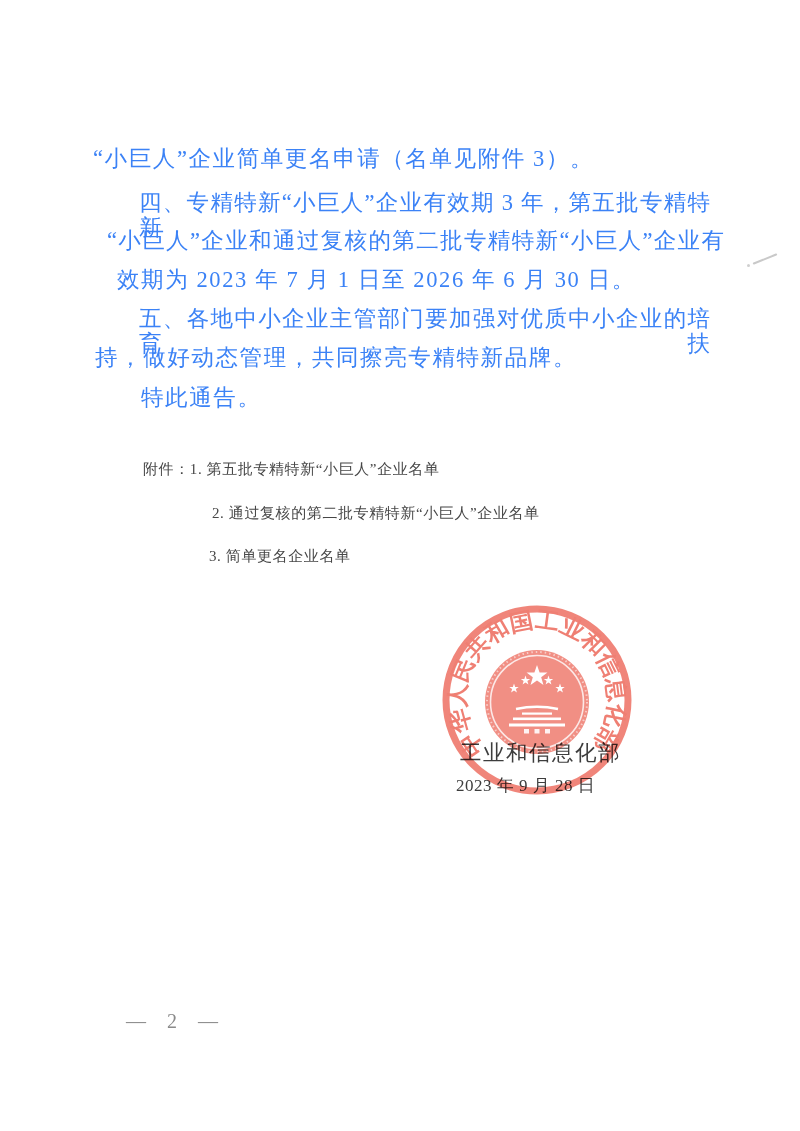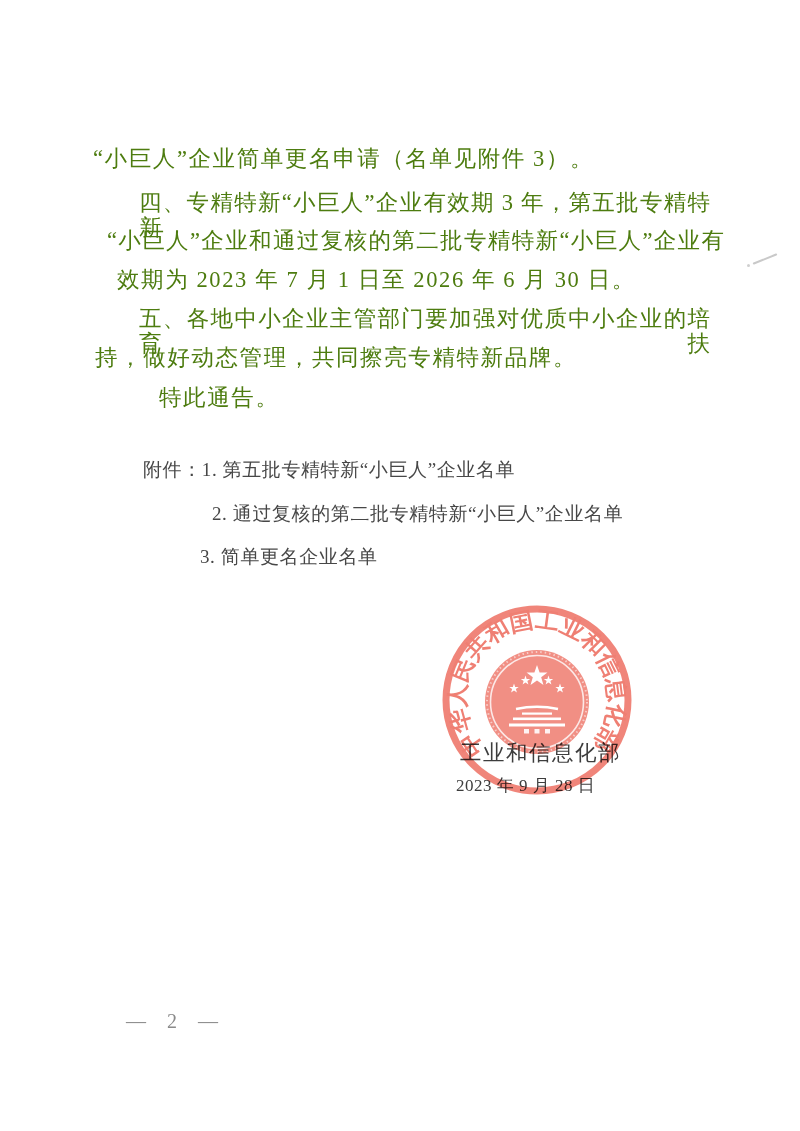--- a/index.html
+++ b/index.html
@@ -12,38 +12,38 @@
     width: 800px;
     height: 1131px;
     background: #ffffff;
     overflow: hidden;
     font-family: "Liberation Serif", "DejaVu Serif", serif;
   }
   .line {
     position: absolute;
     font-size: 22.5px;
     line-height: 25px;
-    color: #4d7c0f;
+    color: #3b82f6;
     letter-spacing: 1.6px;
     white-space: nowrap;
   }
   .just {
     white-space: normal;
     width: 618px;
     text-align: justify;
     text-align-last: justify;
     letter-spacing: 1px;
   }
   .indent2 {
     padding-left: 46px;
     box-sizing: border-box;
   }
   .attach-row {
     position: absolute;
-    font-size: 19px;
+    font-size: 15px;
     line-height: 25px;
     color: #474747;
     letter-spacing: 0.6px;
     white-space: nowrap;
   }
   .seal {
     position: absolute;
     left: 437px;
     top: 600px;
     width: 200px;
@@ -111,29 +111,29 @@
   <div class="line just indent2" style="left:93px; top:190px;">四、专精特新“小巨人”企业有效期 3 年，第五批专精特新</div>
 
   <div class="line just" style="left:107px; top:228px;">“小巨人”企业和通过复核的第二批专精特新“小巨人”企业有</div>
 
   <div class="line" style="left:95px; top:267px;margin-left:22px;">效期为 2023 年 7 月 1 日至 2026 年 6 月 30 日。</div>
 
   <div class="line" style="left:95px; top:345px;">持，做好动态管理，共同擦亮专精特新品牌。</div>
 
   <div class="line just indent2" style="left:93px; top:306px;">五、各地中小企业主管部门要加强对优质中小企业的培育扶</div>
 
-  <div class="line" style="left:159px; top:385px;">特此通告。</div>
+  <div class="line" style="left:141px; top:385px;">特此通告。</div>
 
   <div class="attach-row" style="left:143px; top:457px;">
     <span>附件：</span><span>1. 第五批专精特新“小巨人”企业名单</span>
   </div>
 
   <div class="attach-row" style="left:212px; top:501px;">2. 通过复核的第二批专精特新“小巨人”企业名单</div>
 
-  <div class="attach-row" style="left:200px; top:544px;">3. 简单更名企业名单</div>
+  <div class="attach-row" style="left:209px; top:544px;">3. 简单更名企业名单</div>
 
   <div class="sig sig-agency">工业和信息化部</div>
 
   <div class="sig sig-date">2023 年 9 月 28 日</div>
 
   <svg class="seal" viewBox="0 0 200 200" xmlns="http://www.w3.org/2000/svg">
     <defs>
       <polygon id="star" points="0,-11 2.59,-3.56 10.46,-3.4 4.18,1.36 6.47,8.9 0,4.4 -6.47,8.9 -4.18,1.36 -10.46,-3.4 -2.59,-3.56"></polygon>
       <path id="ringPath" d="M 49.1 150.9 A 72 72 0 1 1 150.9 150.9" fill="none"></path>
     </defs>

